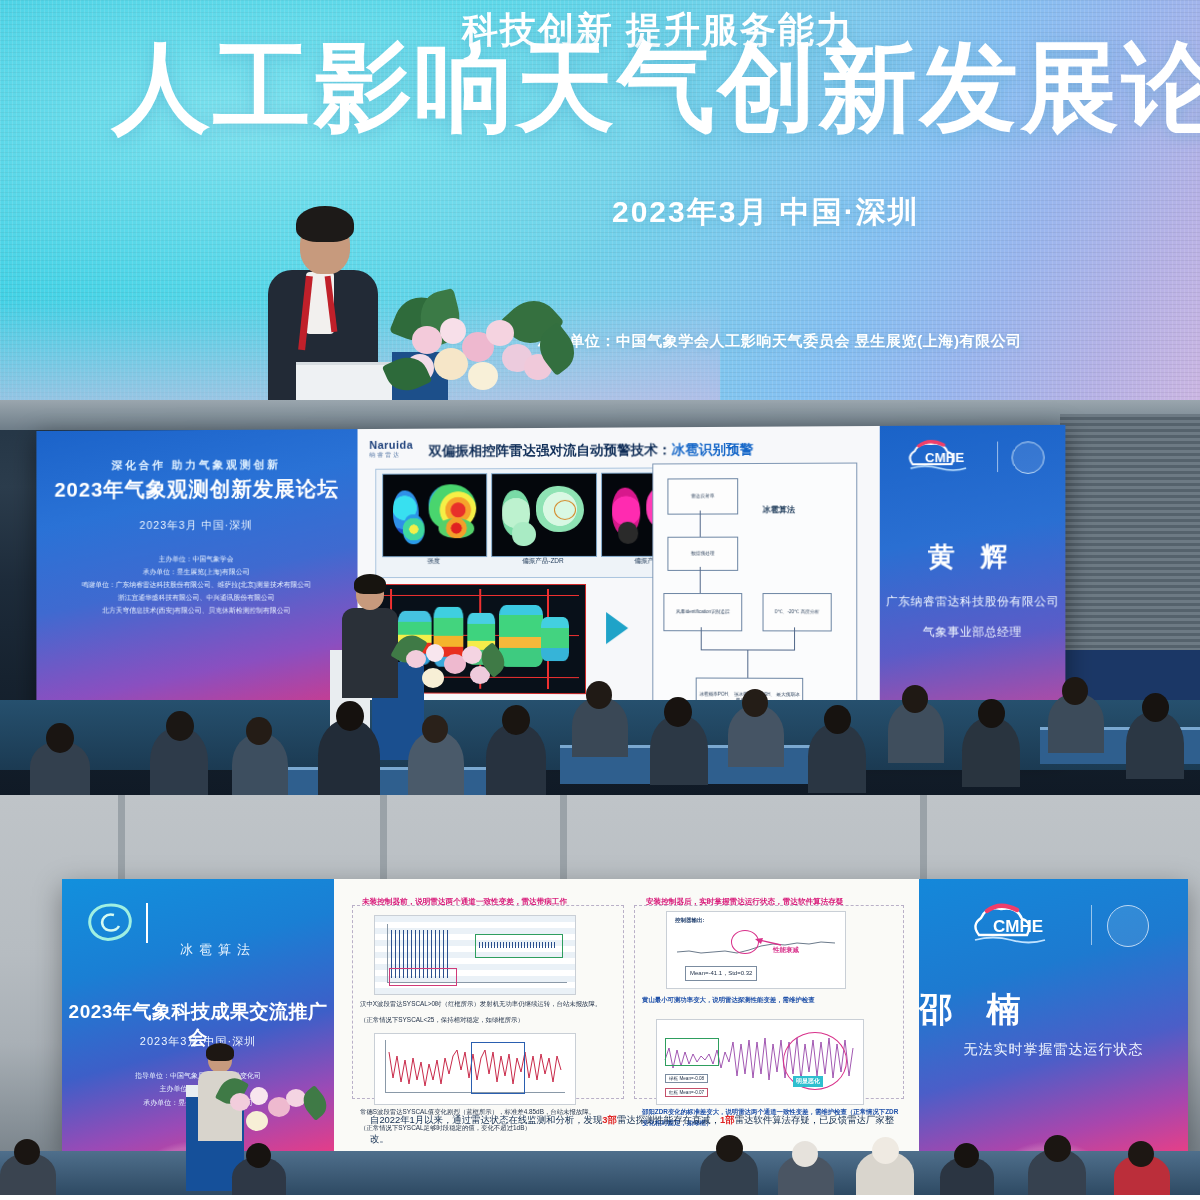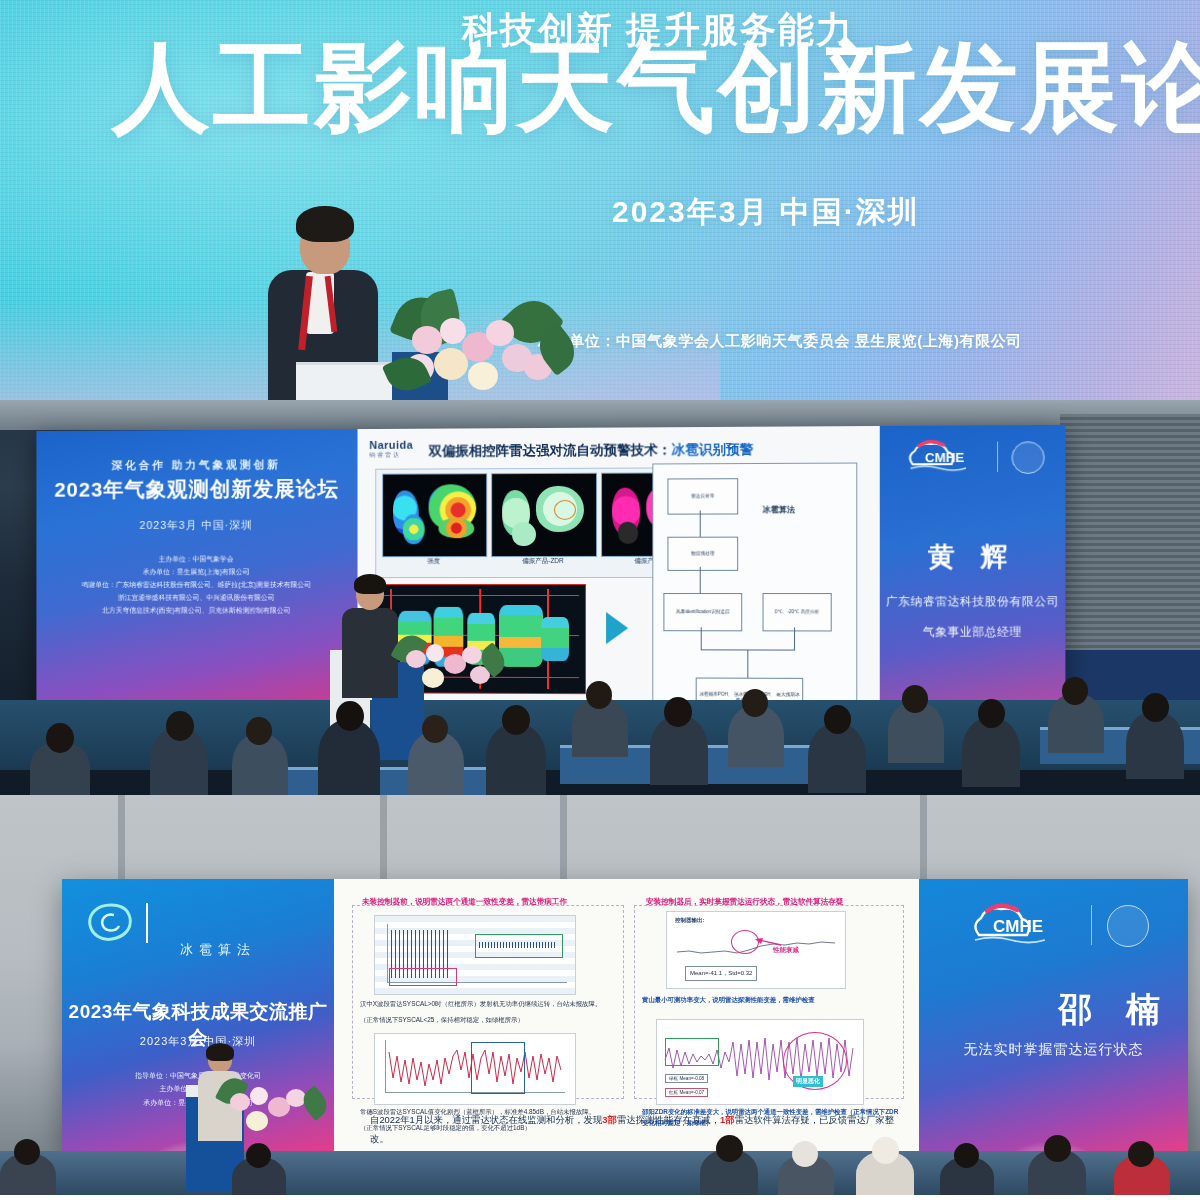--- a/index.html
+++ b/index.html
@@ -125,21 +125,21 @@
   .p3-h2{position:absolute;left:0;right:0;top:155px;text-align:center;color:#eef6ff;font-size:11px;letter-spacing:1px;}
   .p3-orgs{position:absolute;left:10px;right:10px;top:190px;text-align:center;color:#e9f3ff;font-size:7px;line-height:1.9;}
 
   .p3s-hdr{position:absolute;top:18px;font-size:7.6px;font-weight:bold;color:#d81b7a;white-space:nowrap;}
   .dashcol{position:absolute;top:26px;border:1px dashed #b9b0c8;}
   .pchart{position:absolute;background:#fff;border:1px solid #c9cfd6;}
   .p3-note{position:absolute;font-size:6.4px;color:#1a2a42;line-height:1.7;}
   .p3-note.blue{color:#1d4fa8;font-weight:bold;}
   .p3-sum{position:absolute;left:36px;right:24px;top:232px;font-size:9.4px;color:#102b4e;line-height:2;}
   .p3-sum .r{color:#e02222;font-weight:bold;}
-  .p3-spk-name{position:absolute;left:0;right:16px;top:108px;text-align:right;color:#fff;font-size:34px;font-weight:bold;letter-spacing:12px;}
+  .p3-spk-name{position:absolute;left:0;right:0;top:108px;text-align:left;color:#fff;font-size:34px;font-weight:bold;letter-spacing:12px;}
   .p3-spk-org{position:absolute;left:0;right:0;top:162px;text-align:center;color:#f2f8ff;font-size:14px;letter-spacing:1px;}
   .p3-stage{position:absolute;left:0;top:356px;width:1200px;height:44px;background:linear-gradient(to bottom,#4f6f8c,#2e4a63);}
   .p3-pres{position:absolute;left:196px;top:252px;width:46px;height:104px;}
   .p3-podium{position:absolute;left:186px;top:300px;width:58px;height:96px;background:#15509a;}
   .p3-podium-top{position:absolute;left:186px;top:290px;width:58px;height:12px;background:#e8edf1;}
   .p3-flowers{position:absolute;left:218px;top:278px;width:110px;height:64px;}
   .p3-aud{position:absolute;left:0;top:340px;width:1200px;height:60px;}
 
   .fl{position:absolute;border-radius:50%;}
   .leaf{position:absolute;border-radius:60% 10% 60% 10%;background:#3f7a46;}

